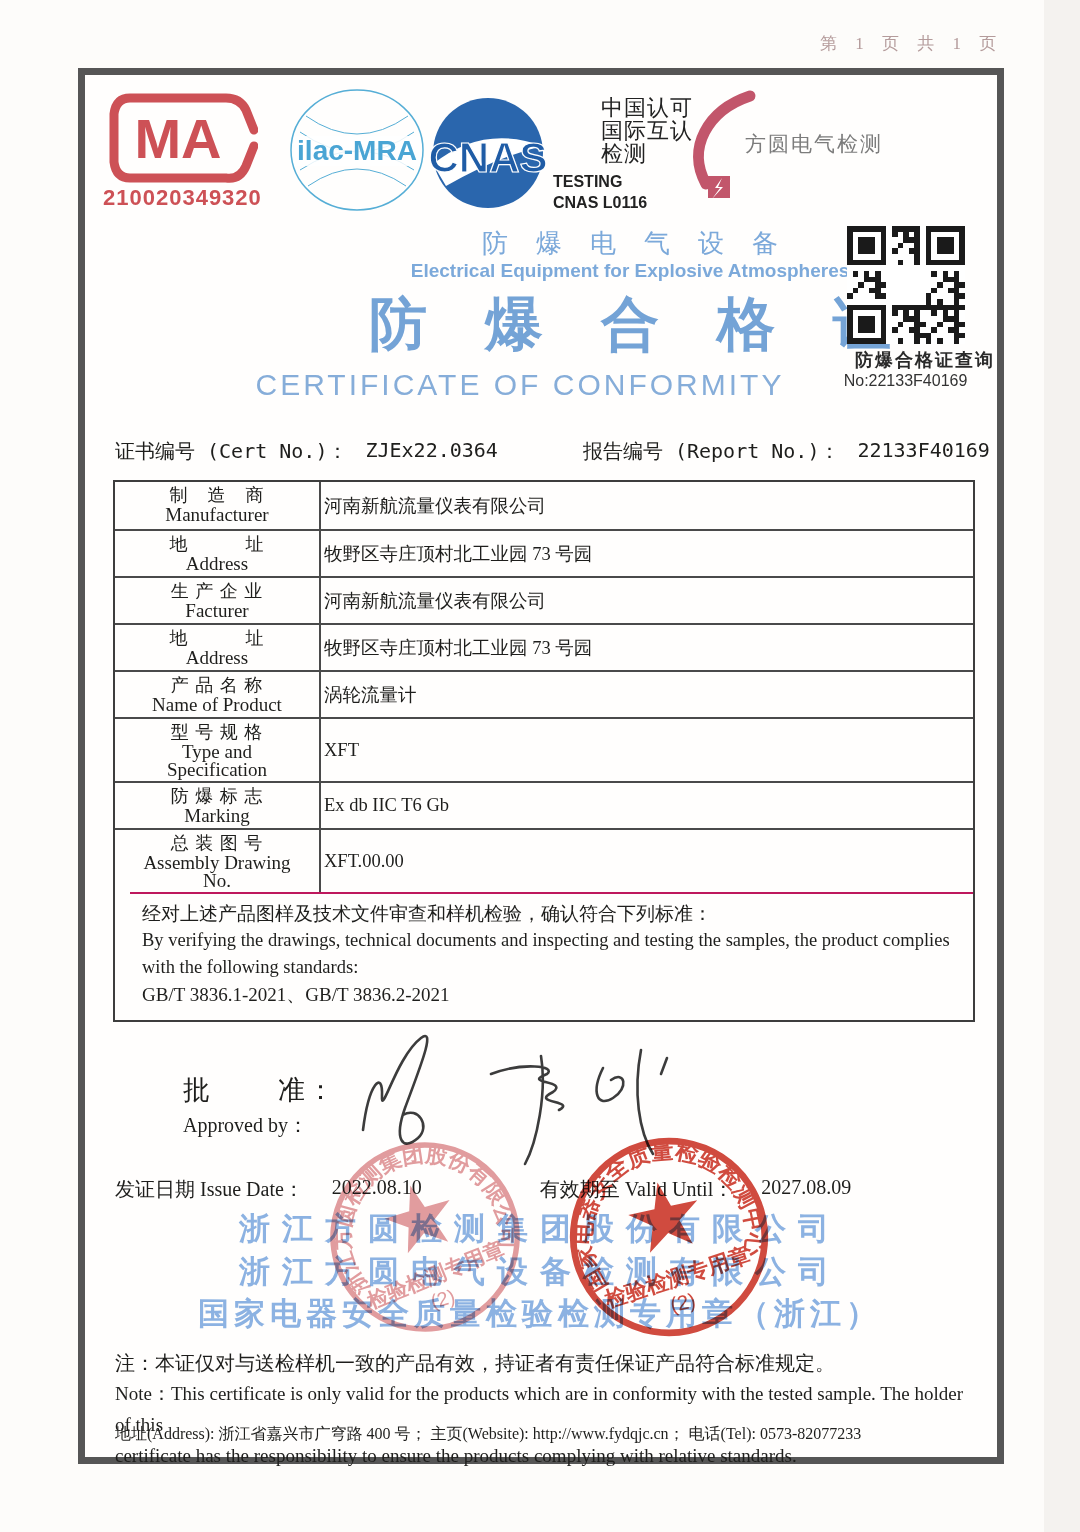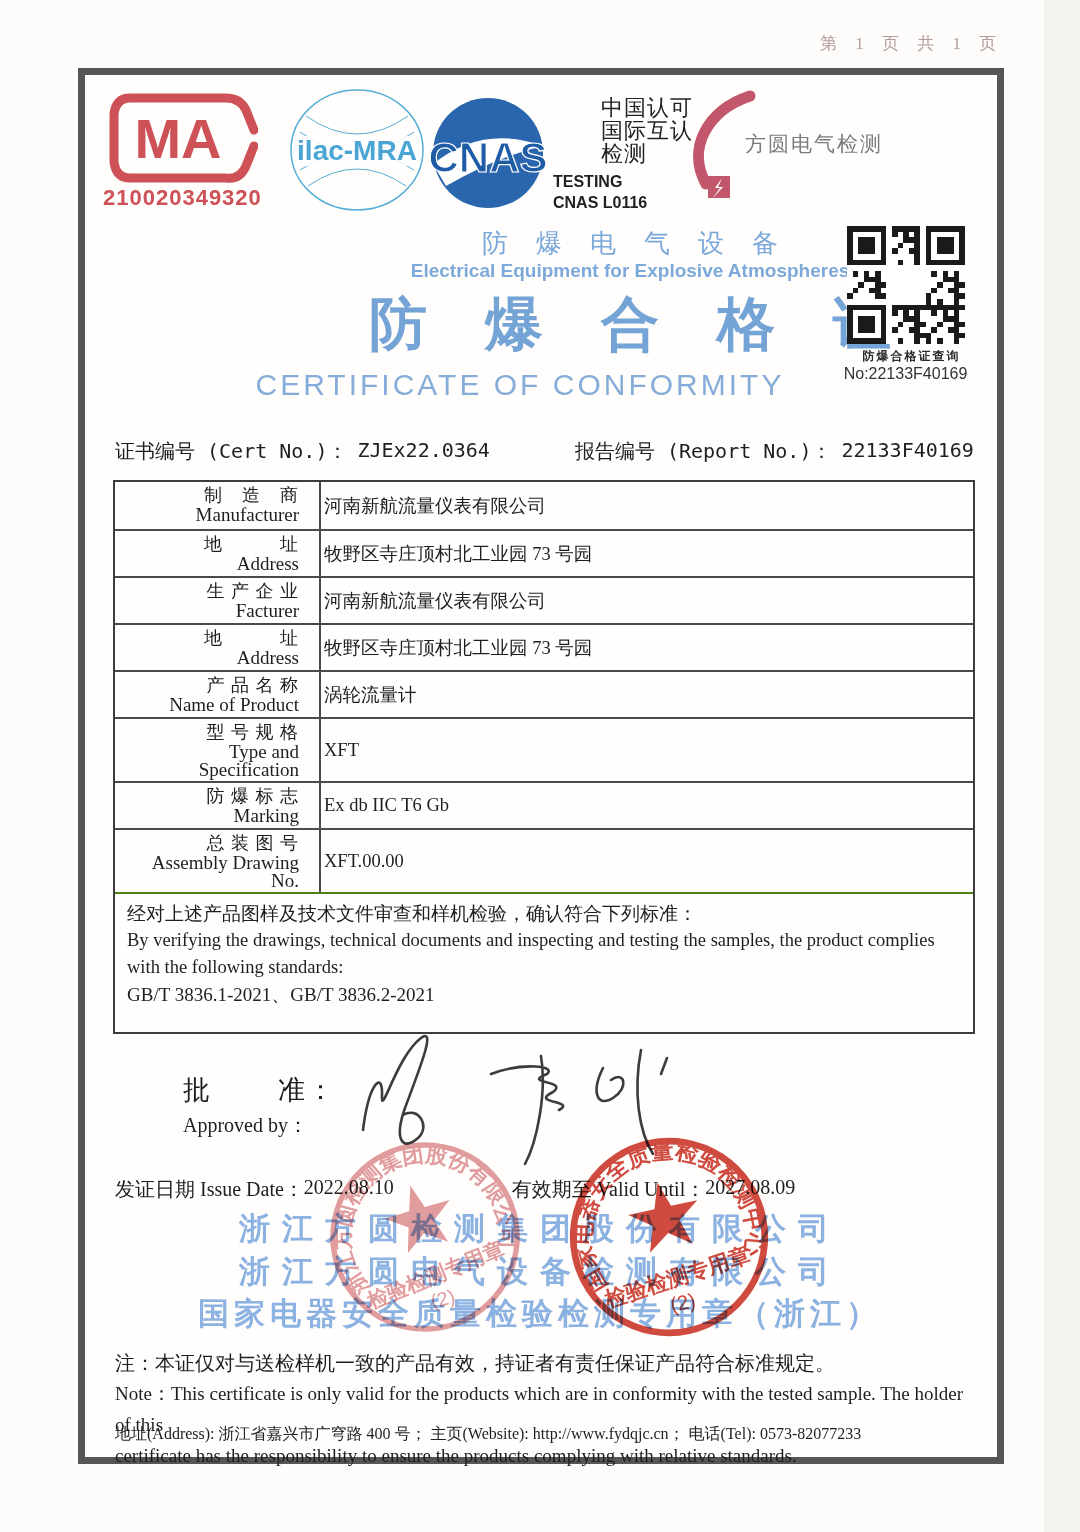--- a/index.html
+++ b/index.html
@@ -31,51 +31,51 @@
   .t-cn    { position:absolute; top:226px; width:100%; font-size:26px; letter-spacing:28px;
              text-indent:28px; color:#7ca9da; }
   .t-en    { position:absolute; top:260px; width:100%; font-size:19px; font-weight:bold; color:#7ca9da; }
   .t-main  { position:absolute; top:286px; width:100%; font-size:58px; font-weight:bold;
              letter-spacing:58px; text-indent:58px; color:#74a3d6; }
   .t-main-en { position:absolute; top:368px; width:100%; font-size:30px; letter-spacing:3px; color:#86add9;text-align:center; }
 
   
   .qr-wrap { position:absolute; left:843px; top:226px; width:125px; text-align:center; }
   .qr-box  { width:118px; height:118px; margin:0 auto; }
-  .qr-cap  { font-size:12px; font-weight:bold; color:#2a2a2a; letter-spacing:2px; margin-top:4px;
+  .qr-cap  { font-size:18px; font-weight:bold; color:#2a2a2a; letter-spacing:2px; margin-top:4px;
              font-family:"Liberation Sans",sans-serif; white-space:nowrap;padding-left:12px; }
   .qr-no   { font-size:16px; color:#333; font-family:"Liberation Sans",sans-serif; }
 
   
   .certrow { position:absolute; left:115px; top:438px; width:860px; font-size:20px;
              font-family:"DejaVu Sans Mono","Liberation Mono",monospace; display:flex; }
-  .certrow .grp { display:flex; gap:10px; white-space:nowrap; }
+  .certrow .grp { display:flex; gap:18px; white-space:nowrap; }
   .certrow .grp2 { margin-left:85px; }
 
   
   .tbl { position:absolute; left:113px; top:480px; width:862px; border:2px solid #3d3d3d; }
   .trow { display:grid; grid-template-columns:206px 1fr; border-top:2px solid #4a4a4a; min-height:47px; }
   .trow:first-child { border-top:none; }
-  .tlabel { border-right:2px solid #4a4a4a; text-align:right; padding:2px 20px; }
+  .tlabel { border-right:2px solid #4a4a4a; text-align:center; padding:2px 20px; }
   .tlabel .cn { font-size:18px; letter-spacing:1px; line-height:22px; }
   .tlabel .en { font-size:19px; line-height:18px; }
   .tval { display:flex; align-items:center; padding-left:3px; font-size:18.5px; }
-  .wide { border-top:2px solid #4d7c0f; padding:6px 12px 24px 12px; }
+  .wide { border-top:2px solid #be185d; padding:6px 12px 12px 12px;margin-left:15px; }
   .wide .l { line-height:27px; }
   .wide .cnl { font-size:19px; }
   .wide .enl { font-size:18.5px; }
   .remarks .l { line-height:33px; font-size:19px; }
 
   
   .approve { position:absolute; left:183px; top:1072px; }
   .approve .cn { font-size:27px; letter-spacing:2px; }
   .approve .cn .sp { display:inline-block; width:66px; }
   .approve .en { font-size:20px; margin-top:4px; }
   .dates { position:absolute; left:115px; top:1176px; width:860px; display:flex; font-size:20px; }
-  .dates .grp { display:flex; white-space:nowrap; }
+  .dates .grp { display:flex; gap:28px; white-space:nowrap; }
   .dates .g2 { margin-left:118px; }
 
   
   .issuer { position:absolute; left:90px; width:900px; text-align:center; color:#8cb2e2;
             font-weight:bold; font-family:"Liberation Sans","DejaVu Sans",sans-serif; white-space:nowrap; }
   .i1 { top:1208px; font-size:31px; letter-spacing:12px; }
   .i2 { top:1251px; font-size:31px; letter-spacing:12px; }
   .i3 { top:1293px; font-size:31px; letter-spacing:5px; }
 
   

